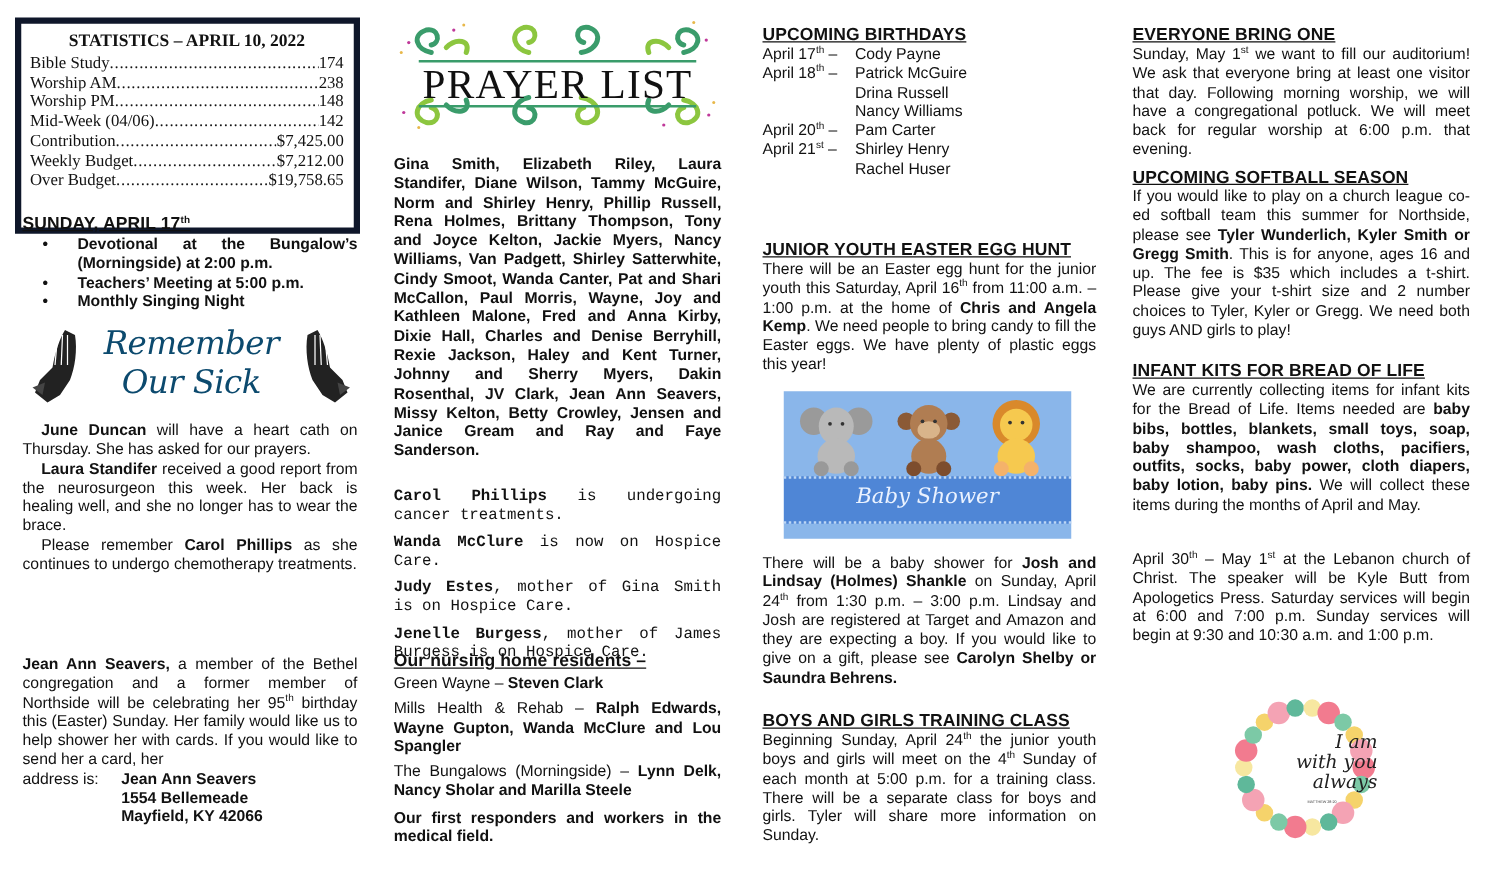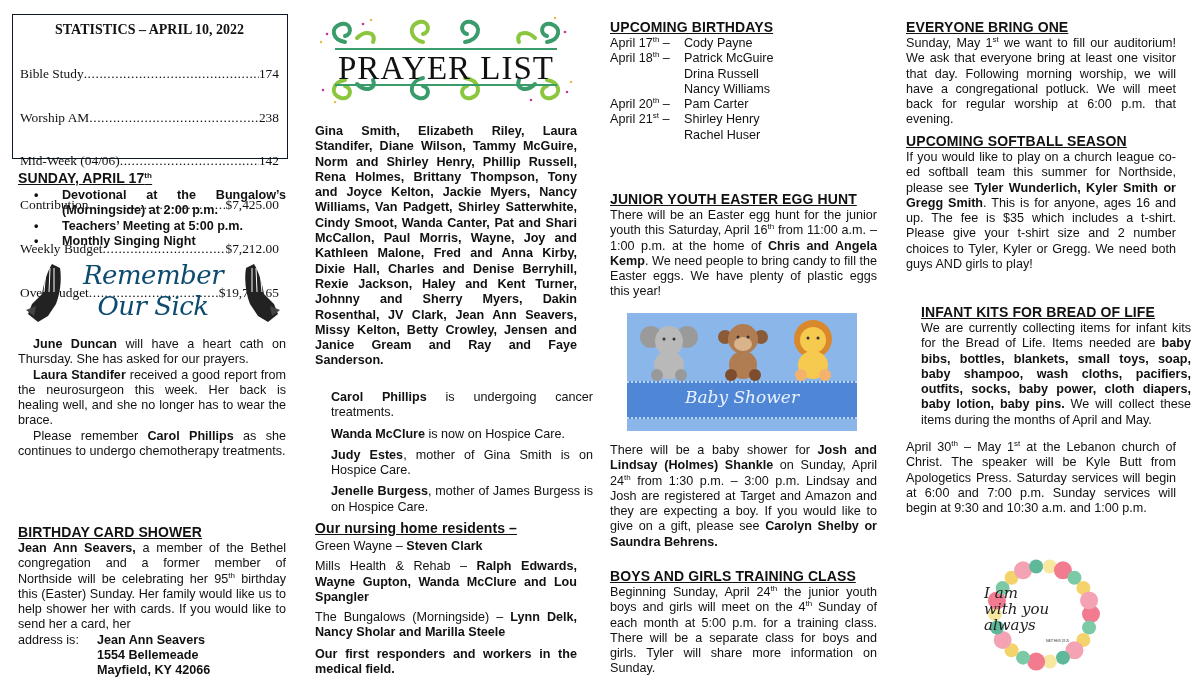--- a/index.html
+++ b/index.html
@@ -10,23 +10,23 @@
   #c2 { left: 313px; width: 268px; }
   #c3 { left: 610px; width: 267px; }
   #c4 { left: 906px; width: 270px; }
   .j { text-align: justify; }
   b { font-weight: bold; }
   sup { font-size: 8px; line-height: 0; vertical-align: 5px; }
   h2 { font-size: 14px; font-weight: bold; text-decoration: underline; line-height: 17px; letter-spacing: 0.1px; }
   p { margin: 0; }
 
   
-  .stats { position: absolute; top: 14px; left: 0; width: 276px; height: 145px; border: 1px solid #0f172a; padding: 6px 8px 0 7px; font-family: "Liberation Serif", serif; font-size: 13.4px; line-height: 15.7px; }
+  .stats { position: absolute; top: 14px; left: 0; width: 276px; height: 173px; border: 5px solid #0f172a; padding: 6px 8px 0 7px; font-family: "Liberation Serif", serif; font-size: 13.4px; line-height: 15.7px; }
   .stats-title { text-align: center; font-weight: bold; font-size: 14px; line-height: 17px; margin-bottom: 0; }
-  .stat-row { display: flex; white-space: nowrap; overflow: hidden; margin-top: 28px; }
+  .stat-row { display: flex; white-space: nowrap; overflow: hidden; }
   .stat-row .lbl { flex: 0 0 auto; }
   .stat-row .dots { flex: 1 1 auto; overflow: hidden; }
   .stat-row .dots::before { content: "..........................................................................................."; letter-spacing: 0.6px; }
   .stat-row .val { flex: 0 0 auto; }
 
   .sunday { position: absolute; top: 170px; left: 6px; width: 268px; }
   .sunday ul { list-style: none; margin-top: 1px; }
   .sunday li { position: relative; padding-left: 44px; font-weight: bold; font-size: 12.6px; line-height: 15.3px; }
   .sunday li .bullet { position: absolute; left: 16px; top: 0; }
 
@@ -41,63 +41,68 @@
 
   .bcs { position: absolute; top: 524px; left: 6px; width: 268px; }
   .addr { display: flex; }
   .addr .al { width: 79px; flex: 0 0 auto; }
   .addr .ab { font-weight: bold; }
 
   
   .prayer-banner { position: absolute; top: 12px; left: 2px; width: 262px; height: 92px; }
   .prayer-title { position: absolute; left: 20px; right: 20px; top: 36px; text-align: center; font-family: "Liberation Serif", serif; font-size: 33px; line-height: 36px; letter-spacing: 1px; color: #111; border-top: 2px solid #3a9c6b; border-bottom: 2px solid #3a9c6b; padding: 0; height: 38px; }
   .plist { position: absolute; top: 124px; left: 2px; width: 262px; font-weight: bold; }
-  .p-notes { position: absolute; top: 390px; left: 18px; width: 262px; }
+  .p-notes { position: absolute; top: 390px; left: 2px; width: 262px; font-family: Liberation Mono, monospace; }
   .p-notes p { margin-bottom: 6px; }
   .nursing { position: absolute; top: 520px; left: 2px; width: 262px; }
   .nursing p { margin-bottom: 5px; }
 
   
   .bdays { position: absolute; top: 19px; left: 0; width: 267px; }
   .bday-row { display: flex; }
   .bday-date { width: 74px; flex: 0 0 auto; white-space: nowrap; }
   .bday-names div { }
   .egg { position: absolute; top: 191px; left: 0; width: 267px; }
   .shower-img { position: absolute; top: 313px; left: 17px; width: 230px; height: 118px; background: #8ab6ea; overflow: hidden; }
   .shower-band { position: absolute; left: 0; right: 0; top: 68px; height: 38px; background: #4f86d6; border-top: 2px dotted #bcd6f5; border-bottom: 2px dotted #bcd6f5; }
   .shower-text { position: absolute; left: 0; right: 0; top: 77px; text-align: center; font-family: "DejaVu Serif", serif; font-style: italic; font-size: 17px; color: #eaf2ff; }
   .animal { position: absolute; top: 6px; width: 60px; height: 62px; }
   .shower-para { position: absolute; top: 443px; left: 0; width: 267px; }
   .boys { position: absolute; top: 568px; left: 0; width: 267px; }
 
   
   .ebo { position: absolute; top: 19px; left: 0; width: 270px; }
   .soft { position: absolute; top: 133px; left: 0; width: 270px; }
-  .kits { position: absolute; top: 304px; left: 0; width: 270px; margin-left: 15px; }
+  .kits { position: absolute; top: 288px; left: 0; width: 270px; }
   .seminar { position: absolute; top: 440px; left: 0; width: 270px; }
   .wreath { position: absolute; top: 555px; left: 78px; width: 118px; height: 118px; }
-  .wreath-text { position: absolute; left: 0; right: 0; top: 30px; text-align: left; font-family: "DejaVu Serif", serif; font-style: italic; font-size: 15px; line-height: 16px; color: #222; }
+  .wreath-text { position: absolute; left: 0; right: 0; top: 30px; text-align: right; font-family: "DejaVu Serif", serif; font-style: italic; font-size: 15px; line-height: 16px; color: #222; }
   .wreath-ref { position: absolute; left: 62px; top: 79px; font-size: 3px; color: #444; }
 </style>
 </head>
 <body>
 
 <div class="col" id="c1">
   <div class="stats">
     <div class="stats-title">STATISTICS – APRIL 10, 2022</div>
     <div id="stat-rows">
         <div class="stat-row">
           <span class="lbl">Bible Study</span>
           <span class="dots"></span>
           <span class="val">174</span>
         </div>
         <div class="stat-row">
           <span class="lbl">Worship AM</span>
           <span class="dots"></span>
           <span class="val">238</span>
+        </div>
+        <div class="stat-row">
+          <span class="lbl">Worship PM</span>
+          <span class="dots"></span>
+          <span class="val">148</span>
         </div>
         <div class="stat-row">
           <span class="lbl">Mid-Week (04/06)</span>
           <span class="dots"></span>
           <span class="val">142</span>
         </div>
         <div class="stat-row">
           <span class="lbl">Contribution</span>
           <span class="dots"></span>
           <span class="val">$7,425.00</span>
@@ -152,21 +157,20 @@
     </svg>
   </div>
 
   <div class="sick j">
     <p><b>June Duncan</b><span> will have a heart cath on Thursday. She has asked for our prayers.</span></p>
     <p><b>Laura Standifer</b><span> received a good report from the neurosurgeon this week. Her back is healing well, and she no longer has to wear the brace.</span></p>
     <p><span>Please remember </span><b>Carol Phillips</b><span> as she continues to undergo chemotherapy treatments.</span></p>
   </div>
 
   <div class="bcs">
-    <h2>BIRTHDAY CARD SHOWER</h2>
     <p class="j"><b>Jean Ann Seavers,</b><span> a member of the Bethel congregation and a former member of Northside will be celebrating her 95</span><sup>th</sup><span> birthday this (Easter) Sunday. Her family would like us to help shower her with cards. If you would like to send her a card, her</span></p>
     <div class="addr">
       <span class="al">address is:</span>
       <div class="ab">
         <div>Jean Ann Seavers</div>
         <div>1554 Bellemeade</div>
         <div>Mayfield, KY 42066</div>
       </div>
     </div>
   </div>

